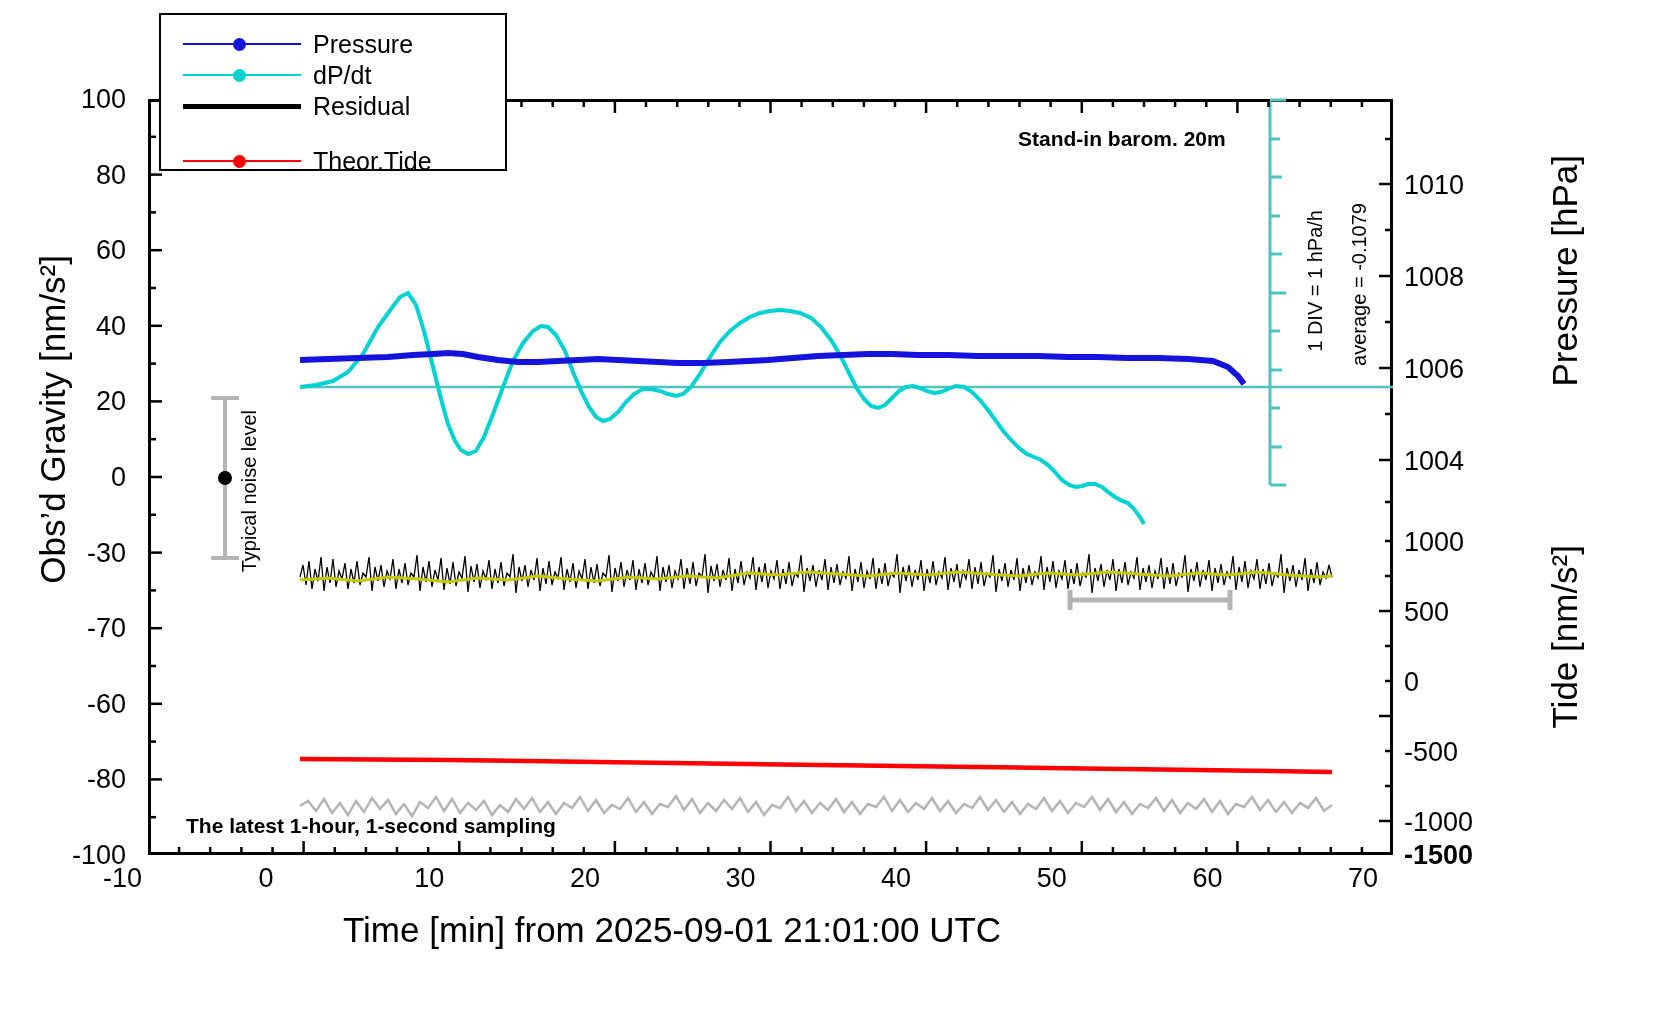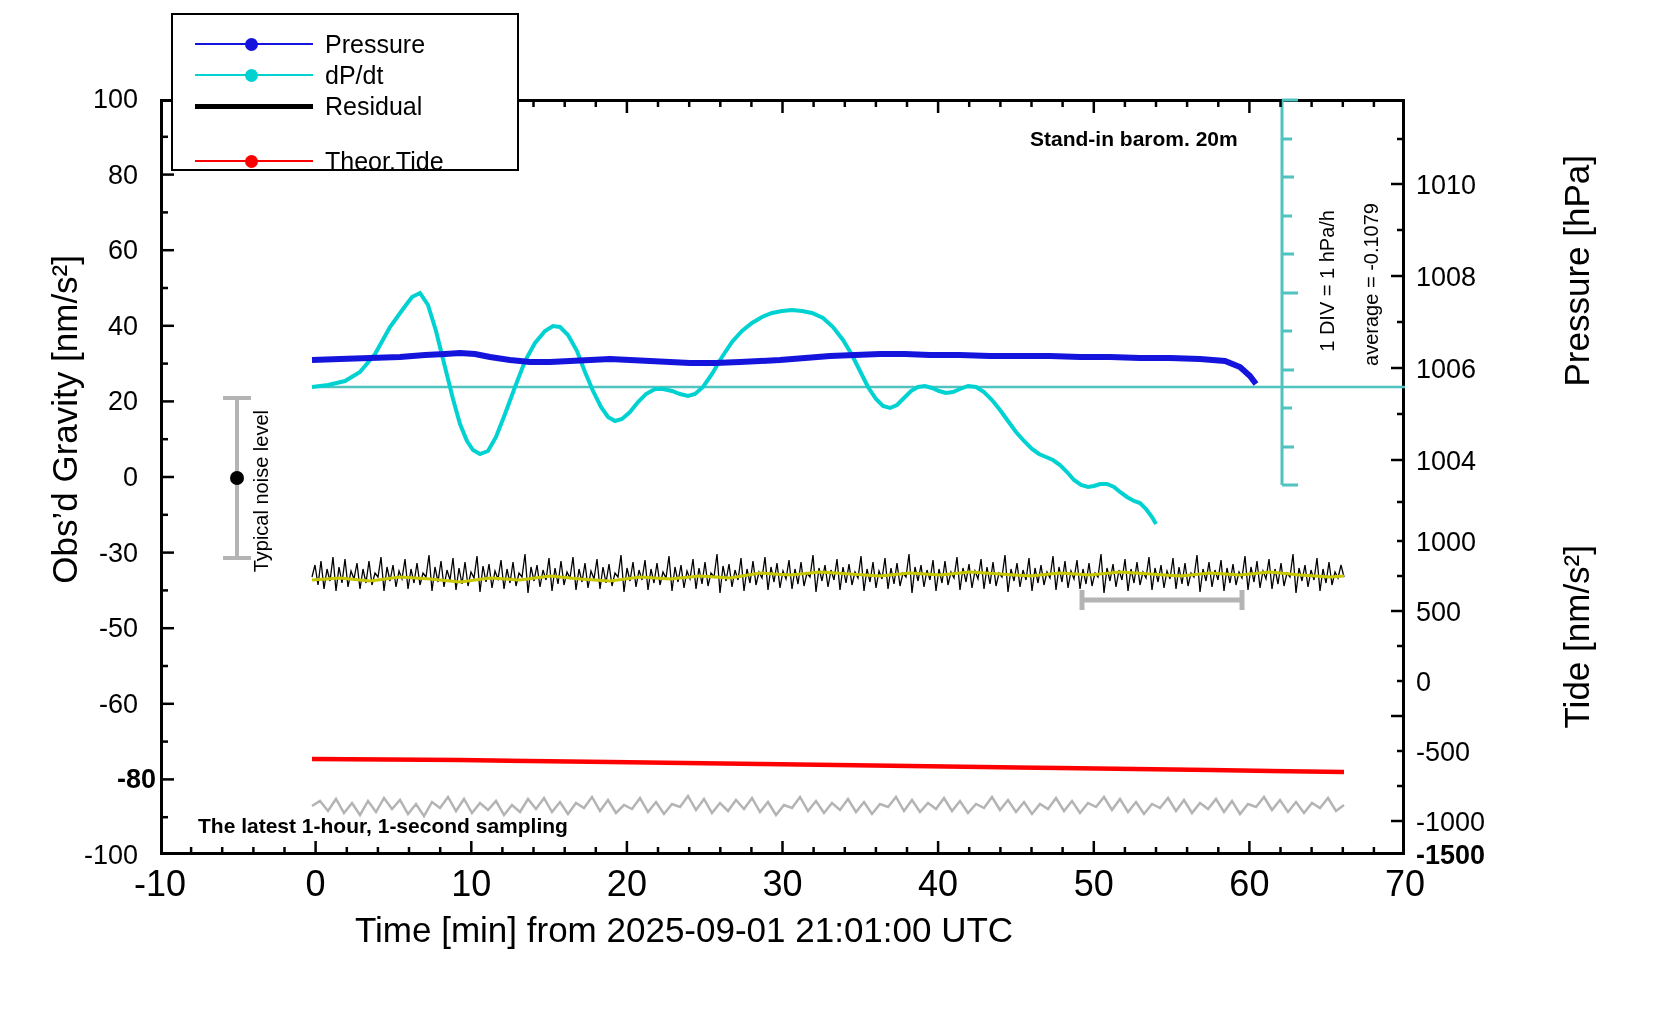--- a/index.html
+++ b/index.html
@@ -1,35 +1,35 @@
 <!DOCTYPE html>
 <html><head>
 <meta charset="utf-8">
 <style>
   html,body{margin:0;padding:0;background:#fff;}
   body{width:1660px;height:1020px;font-family:"Liberation Sans",sans-serif;color:#000;overflow:hidden;}
-  #root{position:relative;width:1492px;height:1020px;margin-left:12px;}
+  #root{position:relative;width:1492px;height:1020px;}
 
   .abs{position:absolute;}
   .ttl{font-weight:bold;font-size:27px;letter-spacing:-0.2px;}
   .ann{font-weight:bold;font-size:21px;}
   .axis-name{font-size:35px;}
   .vrot{transform-origin:0 0;white-space:nowrap;}
 
   
   #frame{left:148px;top:99px;width:1245px;height:756px;border:3px solid #000;box-sizing:border-box;background:#fff;}
 
   
   #legend{left:159px;top:13px;width:348px;height:158px;border:2px solid #000;background:#fff;box-sizing:border-box;z-index:40;}
   .leg-row{position:absolute;left:0;width:100%;height:30px;}
   .leg-line{position:absolute;left:22px;top:14px;width:118px;height:3px;}
   .leg-dot{position:absolute;left:72px;top:9px;width:13px;height:13px;border-radius:50%;}
   .leg-txt{position:absolute;left:152px;top:0px;font-size:25px;line-height:30px;white-space:nowrap;}
 
-  .xlab{position:absolute;font-size:36px;text-align:center;width:90px;}
+  .xlab{position:absolute;font-size:27px;width:90px;}
   .ylab{position:absolute;font-size:27px;text-align:right;width:92px;}
   .rlab{position:absolute;font-size:27px;text-align:left;width:110px;}
 
   svg{display:block;}
 </style>
 </head>
 <body>
 
 <div id="root">
 
@@ -262,23 +262,23 @@
   <div class="xlab" style="left:1192.4px;top:863px;">60</div>
   <div class="xlab" style="left:1348px;top:863px;">70</div>
 
   <div class="ylab" style="left:34px;top:84px;">100</div>
   <div class="ylab" style="left:34px;top:159.6px;">80</div>
   <div class="ylab" style="left:34px;top:235.2px;">60</div>
   <div class="ylab" style="left:34px;top:310.8px;">40</div>
   <div class="ylab" style="left:34px;top:386.4px;">20</div>
   <div class="ylab" style="left:34px;top:462px;">0</div>
   <div class="ylab" style="left:34px;top:537.6px;">-30</div>
-  <div class="ylab" style="left:34px;top:613.2px;">-50</div>
+  <div class="ylab" style="left:34px;top:613.2px;">-70</div>
   <div class="ylab" style="left:34px;top:688.8px;">-60</div>
-  <div class="ylab" style="left:52px;top:764.4px;font-weight:bold;">-80</div>
+  <div class="ylab" style="left:34px;top:764.4px;">-80</div>
   <div class="ylab" style="left:34px;top:840px;">-100</div>
 
   <div class="rlab" style="left:1404px;top:170px;">1010</div>
   <div class="rlab" style="left:1404px;top:262px;">1008</div>
   <div class="rlab" style="left:1404px;top:354px;">1006</div>
   <div class="rlab" style="left:1404px;top:446px;">1004</div>
 
   <div class="rlab" style="left:1404px;top:527px;">1000</div>
   <div class="rlab" style="left:1404px;top:597px;">500</div>
   <div class="rlab" style="left:1404px;top:667px;">0</div>

